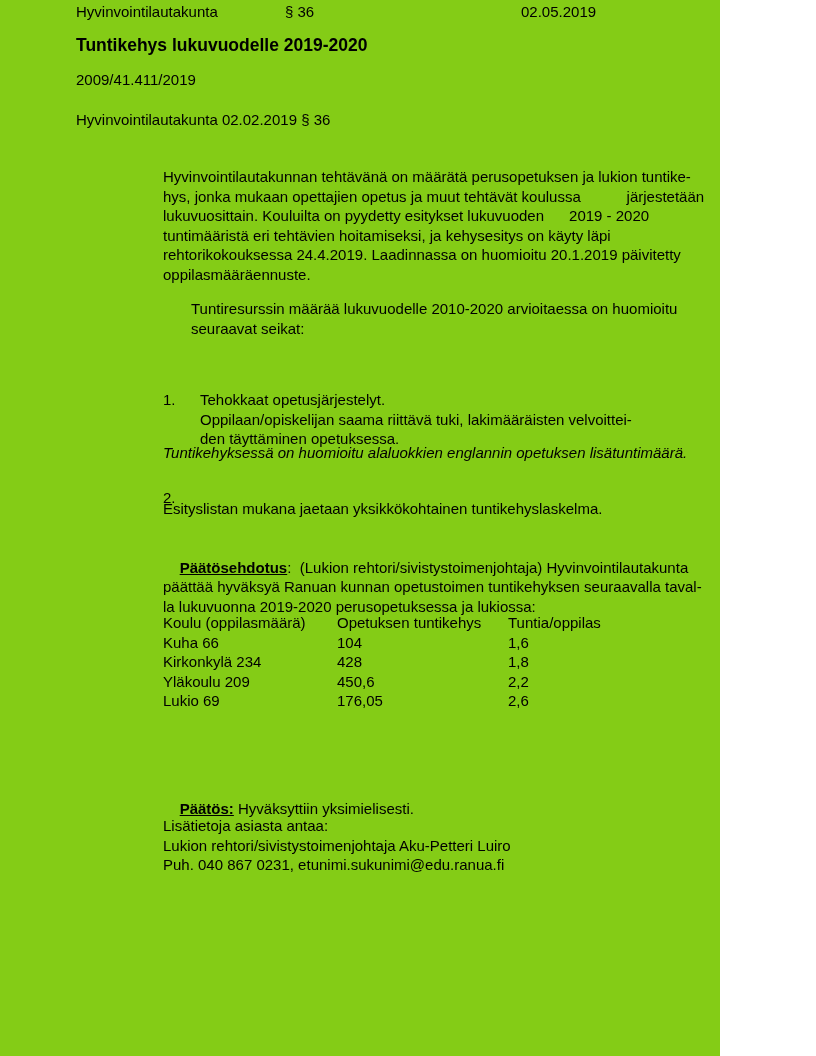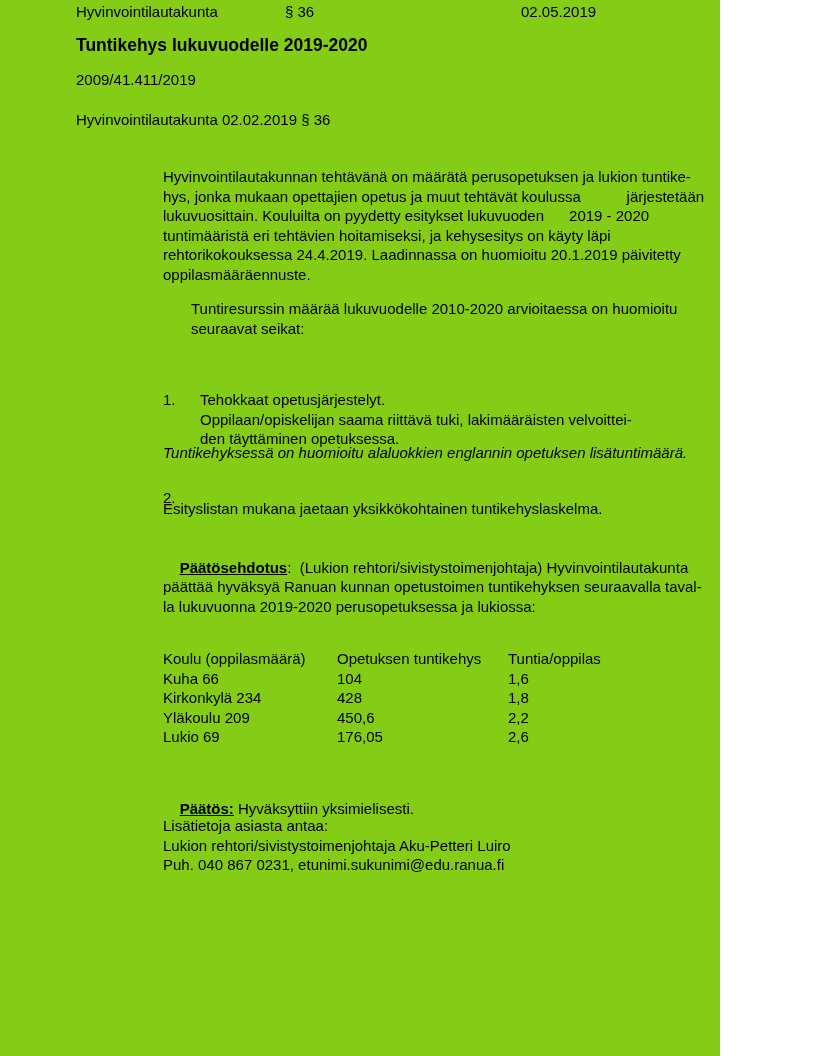--- a/index.html
+++ b/index.html
@@ -91,21 +91,21 @@
   <div class="abs" style="left:163px; top:443px; width:620px;font-style:italic;">Tuntikehyksessä on huomioitu alaluokkien englannin opetuksen lisätuntimäärä.</div>
 
   <div class="abs" style="left:163px; top:499px; width:620px;">Esityslistan mukana jaetaan yksikkökohtainen tuntikehyslaskelma.</div>
 
   <div class="abs" style="left:163px; top:538px; width:620px;">
     <span class="bu">Päätösehdotus</span><span>:  (Lukion rehtori/sivistystoimenjohtaja) Hyvinvointilautakunta
 päättää hyväksyä Ranuan kunnan opetustoimen tuntikehyksen seuraavalla taval-
 la lukuvuonna 2019-2020 perusopetuksessa ja lukiossa:</span>
   </div>
 
-  <div class="abs hours-table" style="left:163px; top:613px; width:560px;margin-top:36px;">
+  <div class="abs hours-table" style="left:163px; top:613px; width:560px;">
     <div class="cell">Koulu (oppilasmäärä)</div>
     <div class="cell">Opetuksen tuntikehys</div>
     <div class="cell">Tuntia/oppilas</div>
 
     <div class="cell">Kuha 66</div>
     <div class="cell">104</div>
     <div class="cell">1,6</div>
 
     <div class="cell">Kirkonkylä 234</div>
     <div class="cell">428</div>

